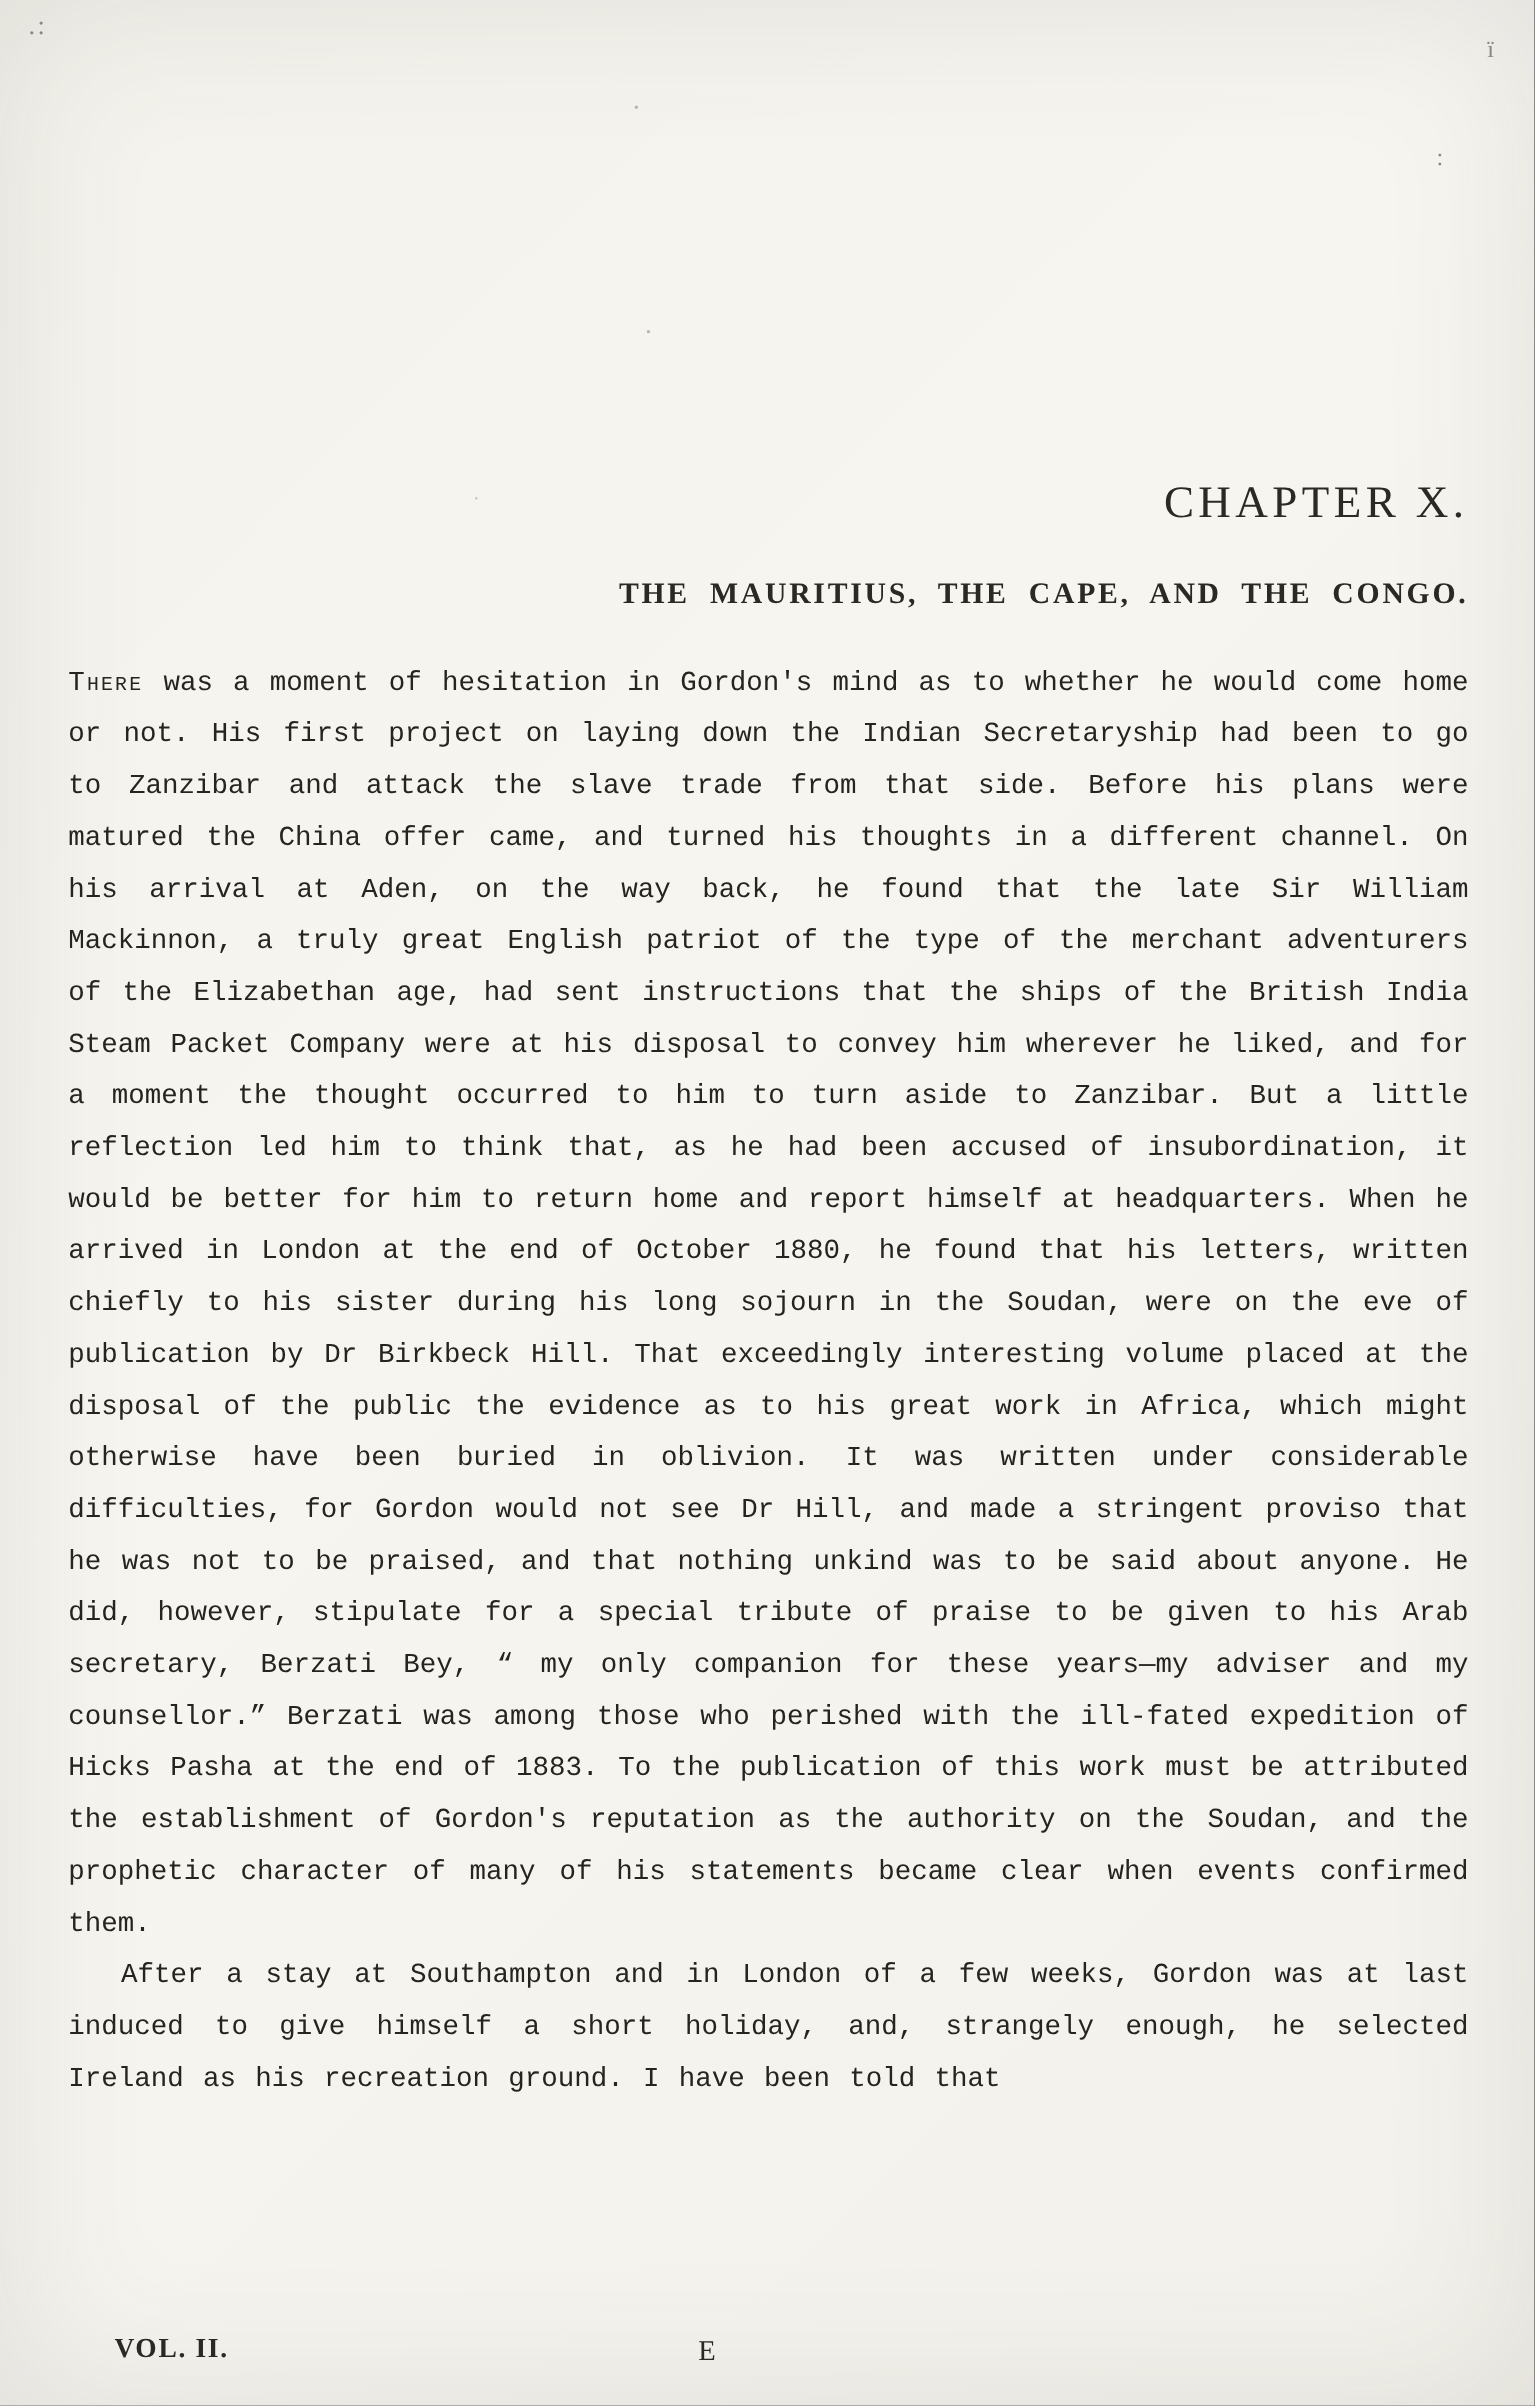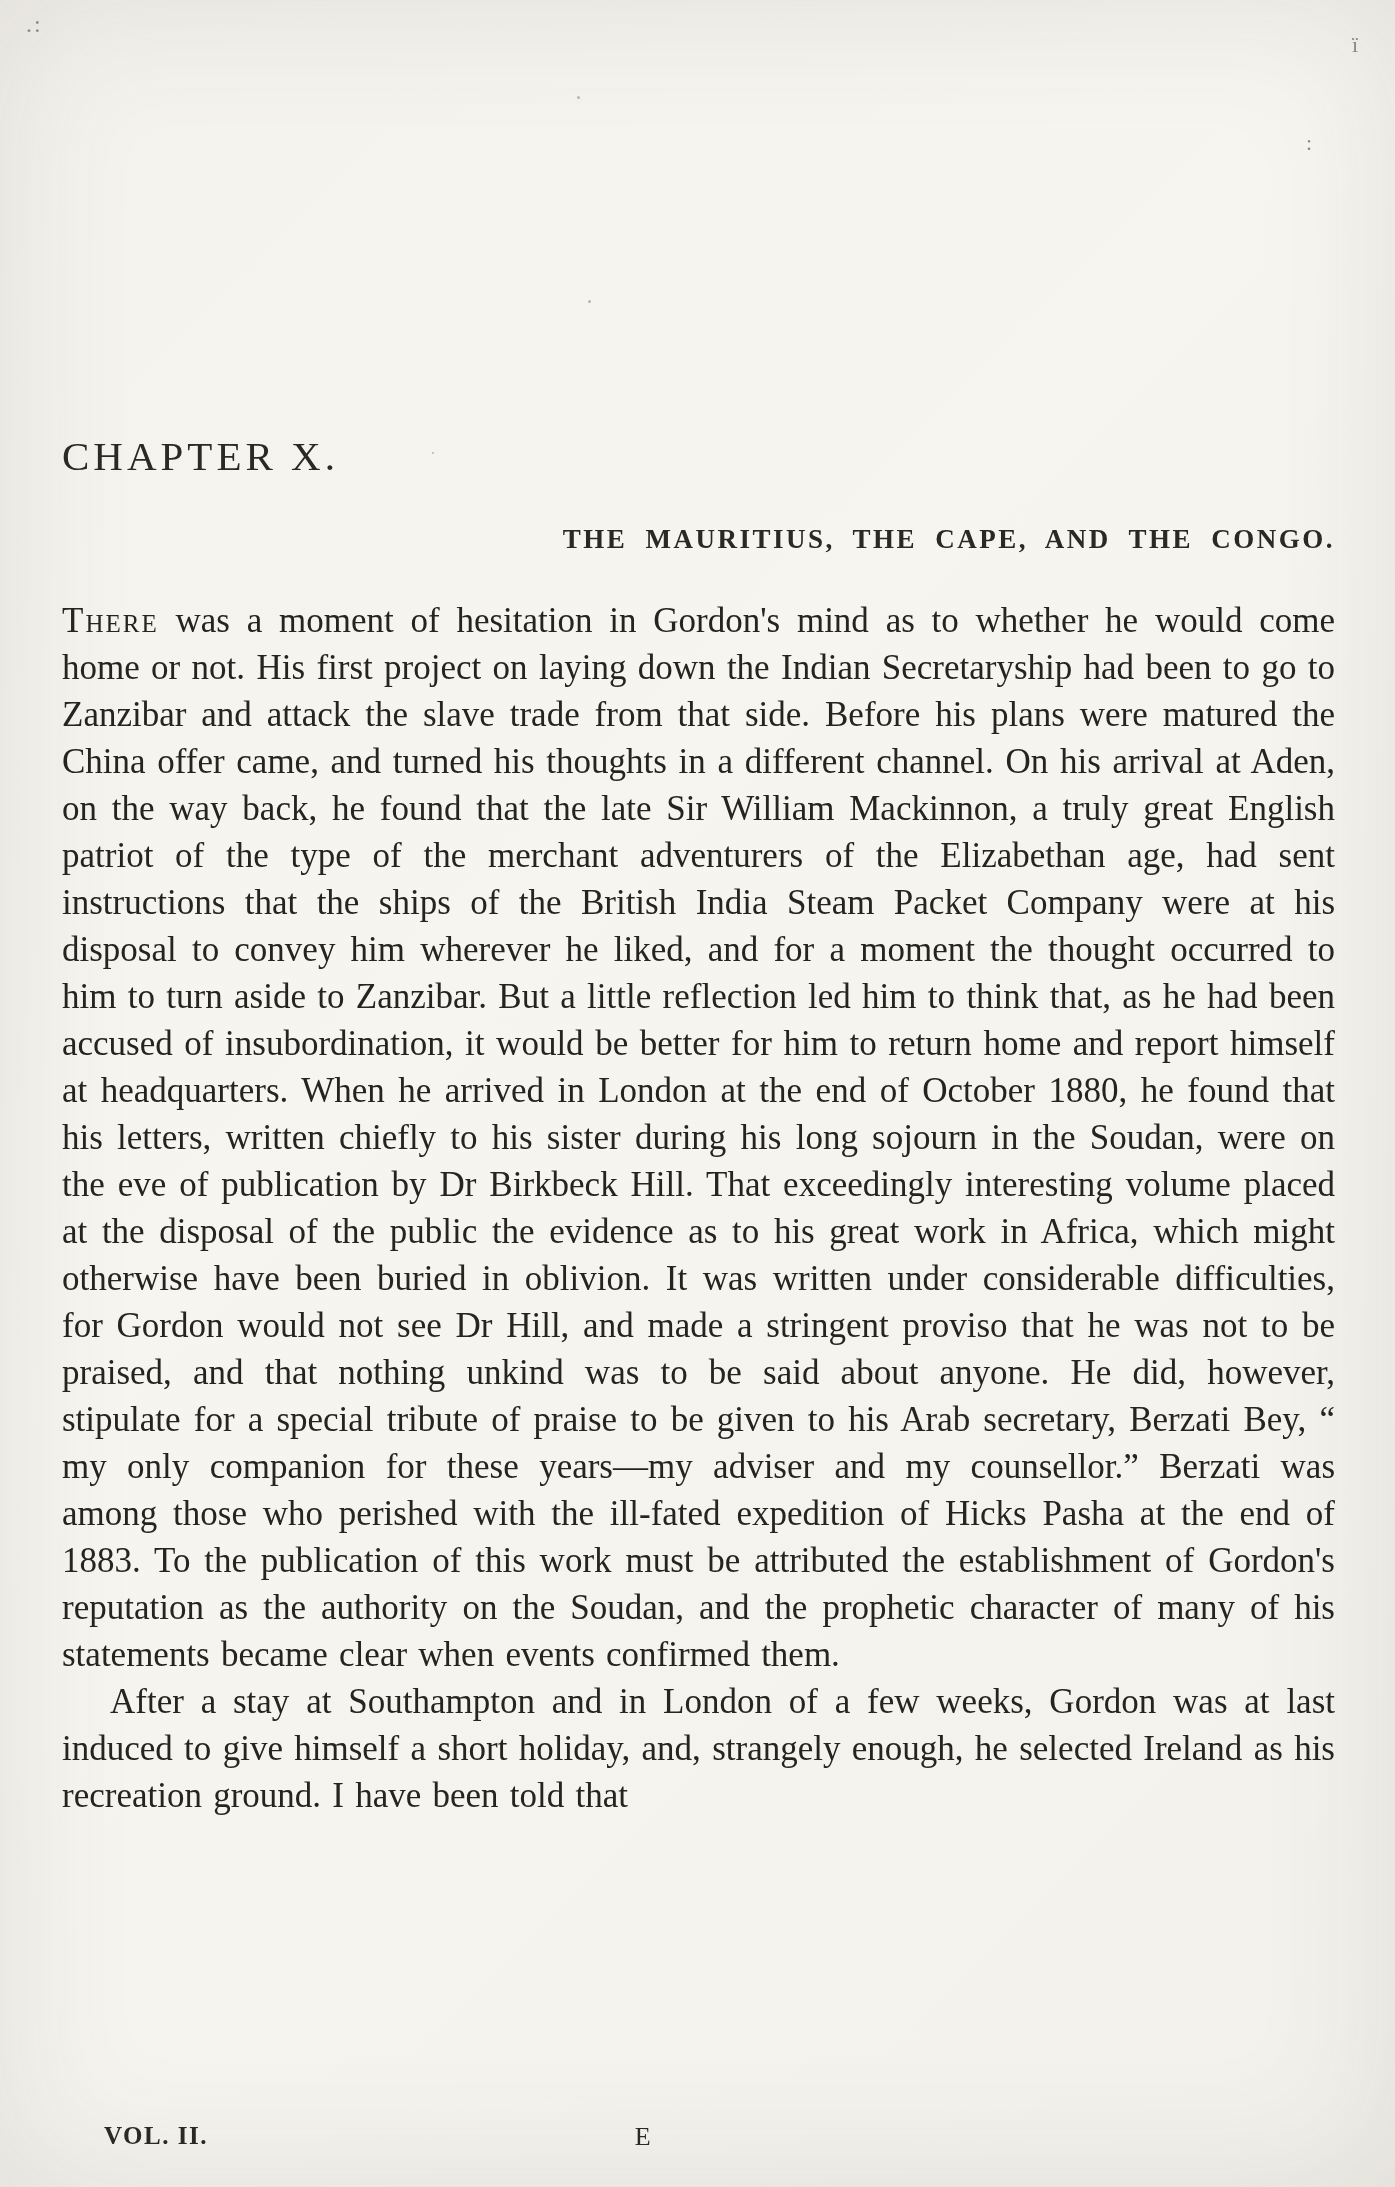--- a/index.html
+++ b/index.html
@@ -40,41 +40,42 @@
 
   .content {
     position: absolute;
     left: 62px;
     right: 60px;
     top: 0;
   }
   .chapter-heading {
     margin: 0;
     padding-top: 432px;
-    text-align: left;
+    text-align: right;
     font-size: 41px;
     font-weight: 400;
     letter-spacing: 4px;
     color: #2b2923;
   }
   .chapter-subtitle {
     margin: 44px 0 0 0;
     text-align: right;
     font-size: 27px;
     font-weight: 700;
     letter-spacing: 2.5px;
     word-spacing: 9px;
     color: #2b2923;
   }
   .body-text {
     margin-top: 42px;
-    font-size: 35px;
+    font-size: 25px;
     line-height: 47px;
     text-align: justify;
     word-spacing: 2.5px;
+    font-family: Liberation Mono, monospace;
   }
   .body-text p {
     margin: 0;
   }
   .para-2 {
     text-indent: 48px;
   }
   .lead-word {
     font-variant: small-caps;
     letter-spacing: 2px;

